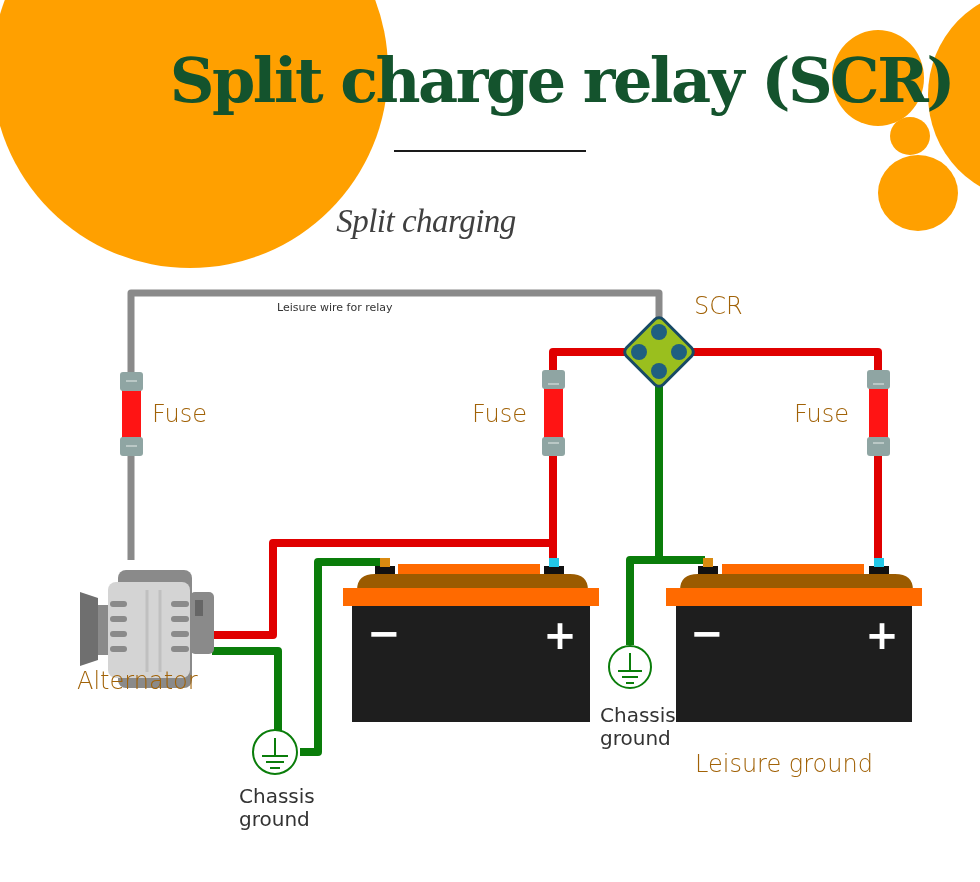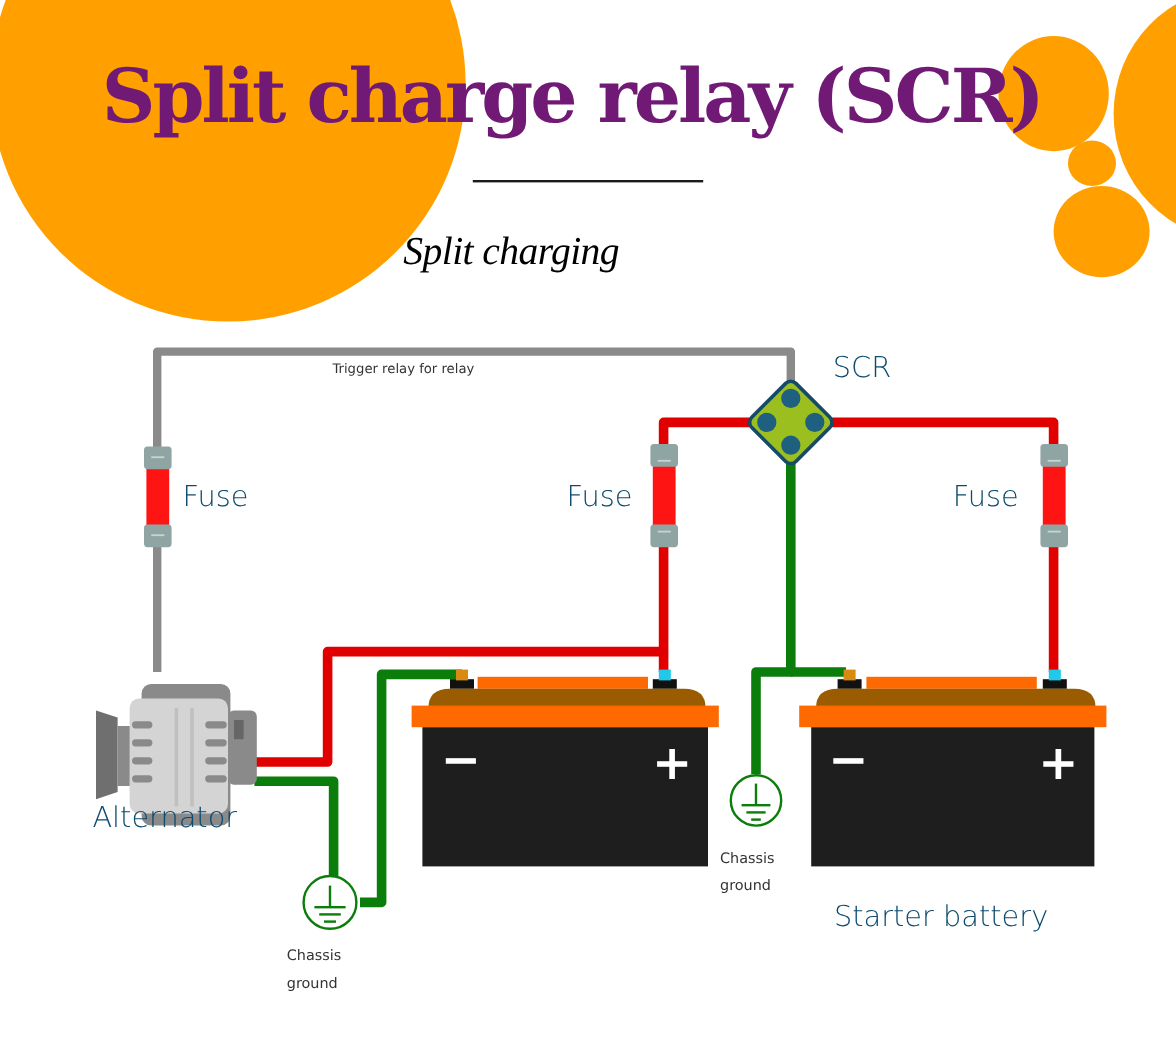--- a/index.html
+++ b/index.html
@@ -1,24 +1,24 @@
 <!DOCTYPE html>
 <html><head>
 <meta charset="utf-8">
 <style>
   html, body { margin:0; padding:0; background:#ffffff; }
   body { width:980px; height:882px; position:relative; overflow:hidden; font-family:"Liberation Sans", sans-serif; }
   .stage { position:absolute; left:0; top:0; width:980px; height:882px; }
   svg { position:absolute; left:0; top:0; }
-  .title { position:absolute; left:0; top:44px; width:953px; text-align:center; font-family:"DejaVu Serif", serif; font-weight:bold; font-size:62px; color:#701a75; letter-spacing:-2.5px; }
+  .title { position:absolute; left:0; top:44px; width:953px; text-align:right; font-family:"DejaVu Serif", serif; font-weight:bold; font-size:62px; color:#14532d; letter-spacing:-2.5px; }
   .divider { position:absolute; left:394px; top:150px; width:192px; height:2px; background:#1a1a1a; }
-  .subtitle { position:absolute; left:0; top:192px; width:852px; text-align:center; font-family:"Liberation Serif", serif; font-style:italic; font-size:33px; color:#000000; letter-spacing:-0.5px; }
-  .lbl { position:absolute; color:#0c4a6e; font-family:"DejaVu Sans", sans-serif; white-space:nowrap; }
+  .subtitle { position:absolute; left:0; top:203px; width:852px; text-align:center; font-family:"Liberation Serif", serif; font-style:italic; font-size:33px; color:#404040; letter-spacing:-0.5px; }
+  .lbl { position:absolute; color:#a16207; font-family:"DejaVu Sans", sans-serif; white-space:nowrap; }
   .lbl.big { font-size:24px; font-weight:300; }
-  .lbl.small { font-size:12px; line-height:23px; color:#333; }
+  .lbl.small { font-size:20px; line-height:23px; color:#333; }
   .lbl.tiny { font-size:11px; color:#333; }
 </style>
 </head>
 <body>
 
 <div class="stage">
 
   <svg width="980" height="882">
     <circle cx="190" cy="70" r="198" fill="#FFA000"></circle>
     <ellipse cx="878" cy="78" rx="46" ry="48" fill="#FFA000"></ellipse>
@@ -130,27 +130,27 @@
     </g>
     <g>
       <circle cx="630" cy="667" r="21" fill="#fff" stroke="#0A7D0A" stroke-width="2"></circle>
       <line x1="630" y1="653" x2="630" y2="670" stroke="#0A7D0A" stroke-width="2"></line>
       <line x1="618" y1="671" x2="642" y2="671" stroke="#0A7D0A" stroke-width="2"></line>
       <line x1="622" y1="677" x2="638" y2="677" stroke="#0A7D0A" stroke-width="2"></line>
       <line x1="626" y1="683" x2="634" y2="683" stroke="#0A7D0A" stroke-width="2"></line>
     </g>
   </svg>
 
-  <div class="lbl tiny" style="left:277px; top:301px;">Trigger relay for relay</div>
+  <div class="lbl tiny" style="left:277px; top:301px;">Leisure wire for relay</div>
   <div class="lbl big" style="left:694px; top:292px;">SCR</div>
   <div class="lbl big" style="left:152px; top:400px;">Fuse</div>
   <div class="lbl big" style="left:472px; top:400px;">Fuse</div>
   <div class="lbl big" style="left:794px; top:400px;">Fuse</div>
   <div class="lbl big" style="left:77px; top:667px;">Alternator</div>
-  <div class="lbl big" style="left:695px; top:750px;">Starter battery</div>
+  <div class="lbl big" style="left:695px; top:750px;">Leisure ground</div>
 
   <div class="lbl small" style="left:239px; top:785px;">
     <div>Chassis</div>
     <div>ground</div>
   </div>
   <div class="lbl small" style="left:600px; top:704px;">
     <div>Chassis</div>
     <div>ground</div>
   </div>
 </div>

